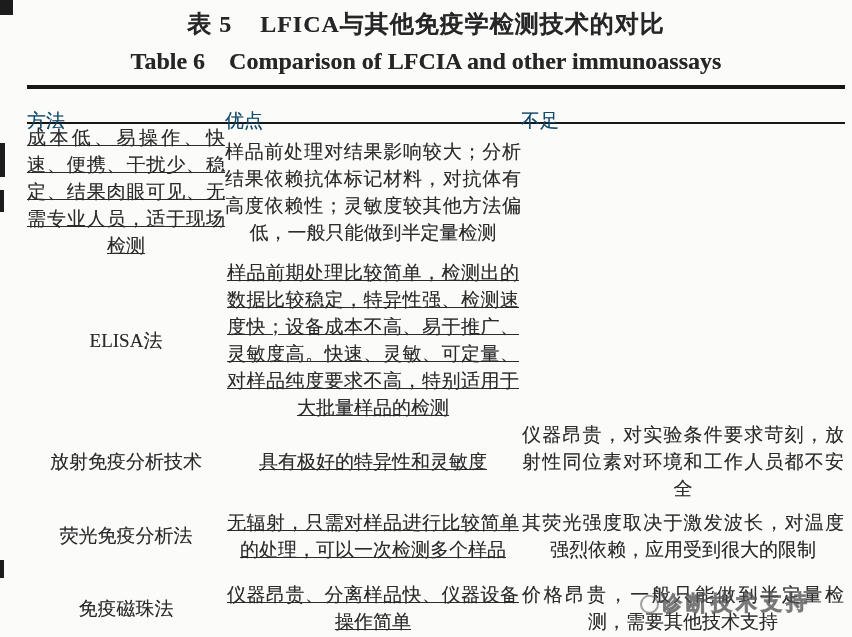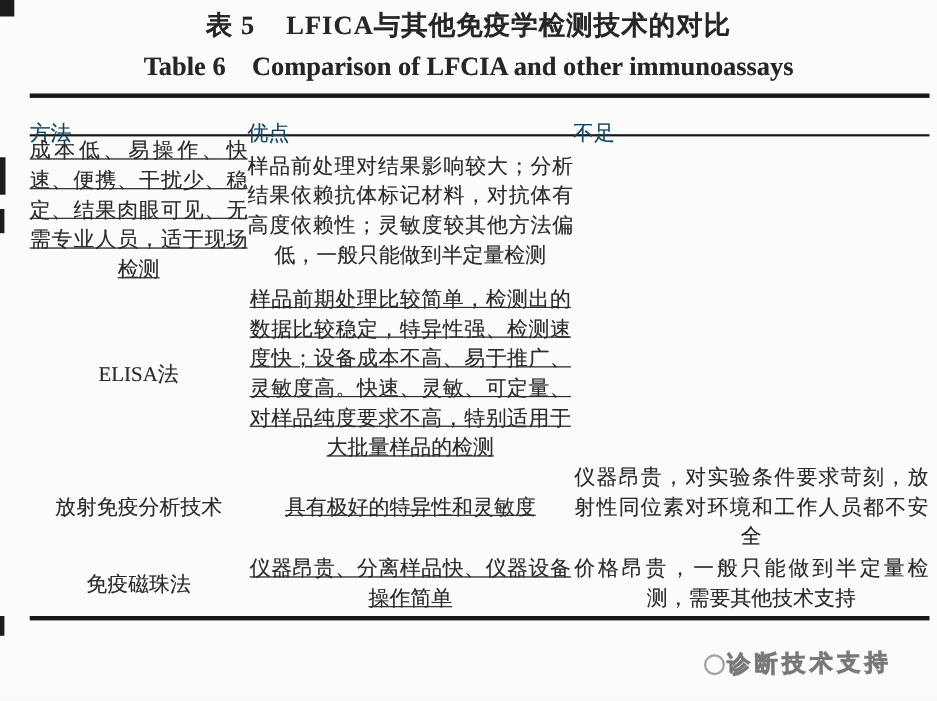--- a/index.html
+++ b/index.html
@@ -45,21 +45,21 @@
     color:#2b2b2b;text-shadow:0 0 0.5px rgba(0,0,0,0.35);
   }
   .cell p{margin:0;}
   .cell-method p{text-align:center;}
   .cell-adv p{width:292px;text-align:justify;text-align-last:center;text-decoration:underline;}
   .cell-dis p{width:322px;text-align:justify;text-align-last:center;}
   .r1{min-height:128px;}
   .r2{min-height:160px;}
   .r3{min-height:72px;}
   .r4{min-height:67px;}
-  .r5{min-height:58px;}
+  .r5{min-height:58px;margin-top:10px;}
   .watermark{
     position:absolute;left:640px;top:589px;
     display:flex;align-items:center;
     pointer-events:none;
     transform:rotate(-0.6deg);
   }
   .wm-circle{
     width:15px;height:15px;border-radius:50%;
     border:2px solid rgba(85,85,85,0.55);
     margin-right:2px;flex:0 0 auto;
@@ -125,20 +125,31 @@
           <p>放射免疫分析技术</p>
         </div>
       <div class="cell cell-adv">
           <p>具有极好的特异性和灵敏度</p>
         </div>
       <div class="cell cell-dis">
           <p>仪器昂贵，对实验条件要求苛刻，放射性同位素对环境和工作人员都不安全</p>
         </div>
     </div>
 
+    <div class="body-row r4">
+      <div class="cell cell-method">
+          <p>荧光免疫分析法</p>
+        </div>
+      <div class="cell cell-adv">
+          <p>无辐射，只需对样品进行比较简单的处理，可以一次检测多个样品</p>
+        </div>
+      <div class="cell cell-dis">
+          <p>其荧光强度取决于激发波长，对温度强烈依赖，应用受到很大的限制</p>
+        </div>
+    </div>
 
     <div class="body-row r5">
       <div class="cell cell-method">
           <p>免疫磁珠法</p>
         </div>
       <div class="cell cell-adv">
           <p>仪器昂贵、分离样品快、仪器设备操作简单</p>
         </div>
       <div class="cell cell-dis">
           <p>价格昂贵，一般只能做到半定量检测，需要其他技术支持</p>

